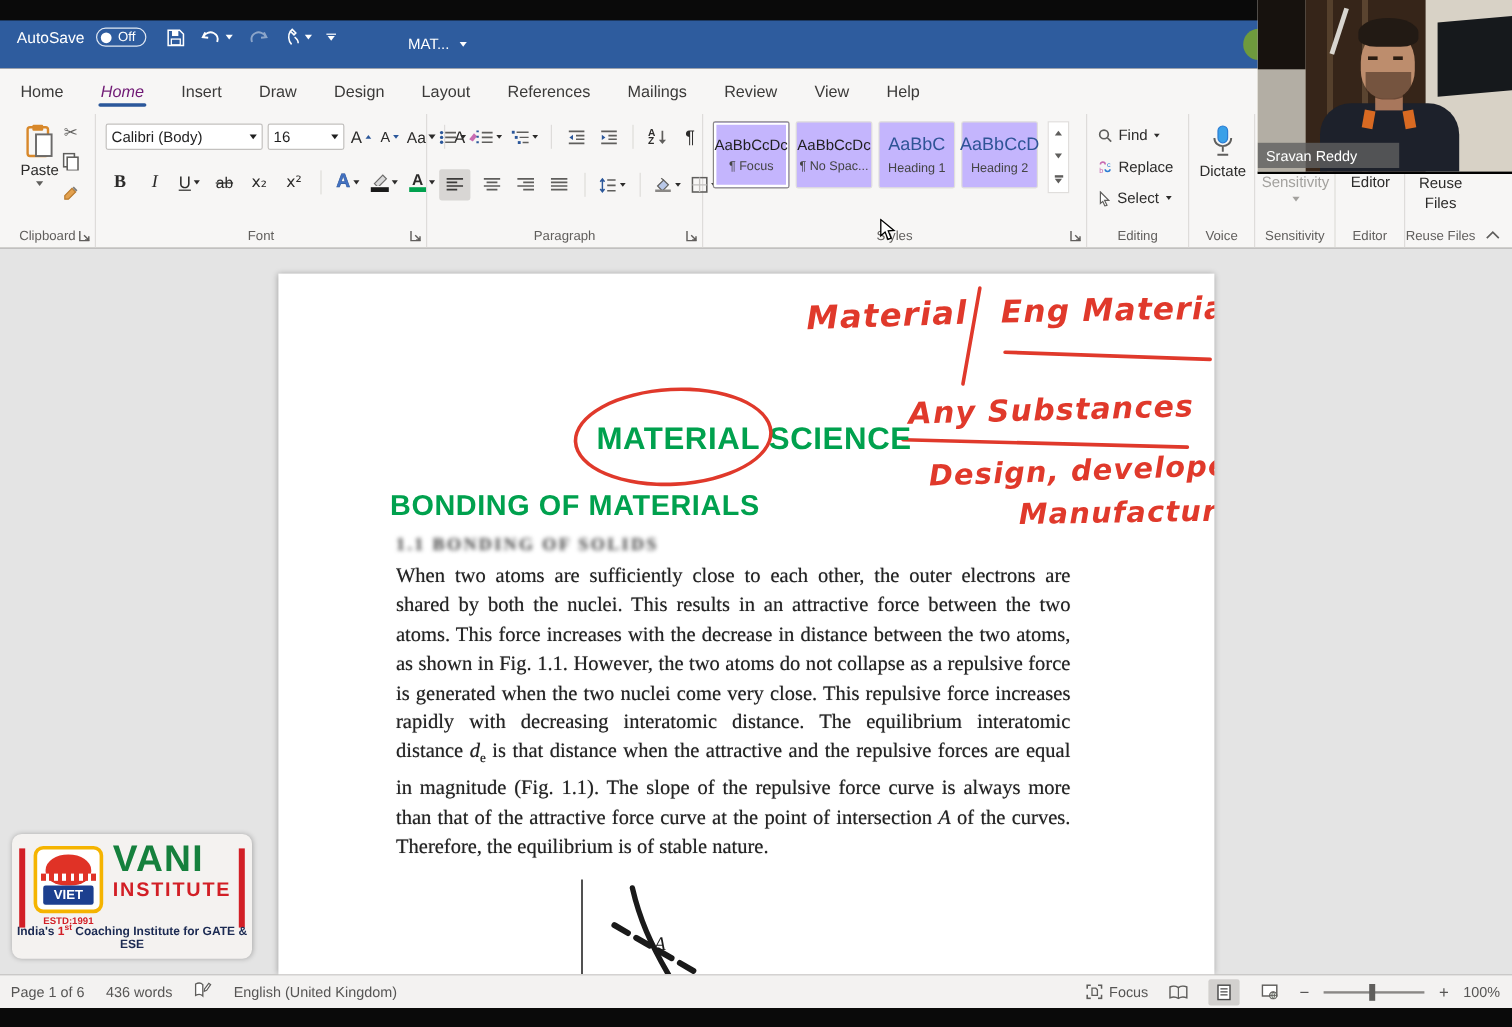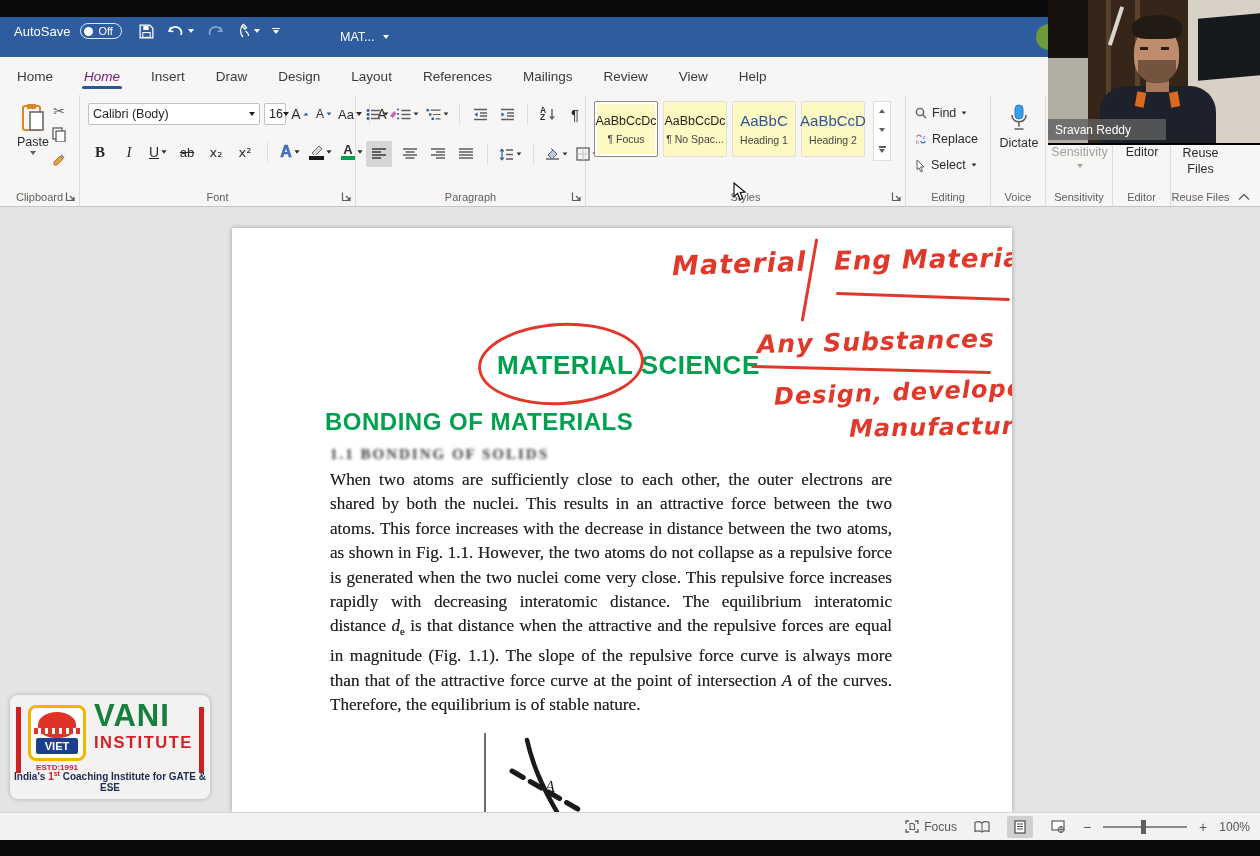--- a/index.html
+++ b/index.html
@@ -56,21 +56,21 @@
          align-items:center;font-size:12.5px;color:#1f1f1f;padding:0 4px;justify-content:space-between;box-sizing:border-box;}
   .row{position:absolute;display:flex;align-items:center;}
   .ddj{font-family:"DejaVu Sans","Liberation Sans",sans-serif;}
 
   
   .paste-big{position:absolute;left:10px;top:8px;width:46px;height:72px;display:flex;flex-direction:column;
              align-items:center;font-size:12.5px;color:#2c2b2a;gap:2px;}
   .clip-col{position:absolute;left:52px;top:8px;display:flex;flex-direction:column;gap:8px;align-items:center;}
 
   
-  .stcard{width:64px;height:56px;background:#fef9c3;border:1px solid #e0dedc;border-radius:2px;
+  .stcard{width:64px;height:56px;background:#c4b5fd;border:1px solid #e0dedc;border-radius:2px;
           display:flex;flex-direction:column;align-items:center;justify-content:center;gap:5px;box-sizing:border-box;}
   .stcard.sel{border:1.5px solid #8a8886;box-shadow:0 0 0 2px #fff inset;}
   .stprev{font-size:12.5px;color:#1f1f1f;white-space:nowrap;}
   .stprev.h{color:#2f5496;font-size:15px;}
   .stname{font-size:10.5px;color:#444;white-space:nowrap;}
   .gal-arrows{position:absolute;right:14px;top:6px;width:16px;height:58px;border:1px solid #e0dedc;background:#fff;
               display:flex;flex-direction:column;align-items:center;justify-content:space-around;color:#5f5e5c;}
 
   
   .ed-row{display:flex;align-items:center;gap:5px;font-size:12.5px;color:#2c2b2a;height:24px;}
@@ -238,25 +238,25 @@
       </div>
       <div class="rlabel">Clipboard</div>
       <svg class="dlg" viewBox="0 0 11 11">
           <path d="M1.5 1.5 v8 h8" fill="none" stroke="currentColor" stroke-width="1.2"></path>
           <path d="M5 5 l4 4 M9 5.8 V9 H5.8" fill="none" stroke="currentColor" stroke-width="1.2"></path>
         </svg>
     </div>
 
     <div class="rgroup" style="left:80px;width:276px;">
       <div class="row" style="left:8px;top:8px;gap:4px;">
-        <div class="combo" style="width:172px;">
+        <div class="combo" style="width:131px;">
           <span>Calibri (Body)</span>
             <span class="cv"></span>
         </div>
-        <div class="combo" style="width:22px;">
+        <div class="combo" style="width:64px;">
           <span>16</span>
             <span class="cv"></span>
         </div>
         <span class="ib">
             <span style="font-size:14px;">A</span>
             <span class="cu" style="transform:scale(.8);color:#2b579a;"></span>
           </span>
         <span class="ib">
             <span style="font-size:12px;">A</span>
             <span class="cv" style="transform:scale(.8);color:#2b579a;"></span>
@@ -557,20 +557,31 @@
       <svg class="abs" style="left:188px;top:496px;" width="300" height="88" viewBox="0 0 300 88">
         <path d="M65 9 V88" stroke="#4a4a4a" stroke-width="1.6"></path>
         <path d="M107 16 C113 42 122 62 137 88" fill="none" stroke="#1a1a1a" stroke-width="4.5" stroke-linecap="round"></path>
         <path d="M92 47 L163 88" fill="none" stroke="#1a1a1a" stroke-width="5" stroke-dasharray="13 8" stroke-linecap="round"></path>
         <text x="125" y="68" font-family="Liberation Serif, serif" font-style="italic" font-size="16" fill="#1a1a1a">A</text>
       </svg>
     </div>
   </div>
 
   <div class="abs statusbar">
+    <div class="sb-left">
+      <span>Page 1 of 6</span>
+      <span>436 words</span>
+      <span>
+        <svg width="15" height="14" viewBox="0 0 15 14">
+            <path d="M1 2 C3 1 5.5 1 7 2.5 V12 C5.5 10.5 3 10.5 1 11.5z" fill="#fff" stroke="#5f5e5c" stroke-width="1.1"></path>
+            <path d="M8.5 6 L12 1.5 l1.5 1 -3.3 4.8 -2 .8z" fill="#fff" stroke="#5f5e5c" stroke-width="1"></path>
+          </svg>
+      </span>
+      <span>English (United Kingdom)</span>
+    </div>
     <div class="sb-right">
       <span class="sb-item">
         <svg width="14" height="13" viewBox="0 0 14 13">
             <path d="M1 4 V1 h3 M10 1 h3 v3 M13 9 v3 h-3 M4 12 H1 V9" fill="none" stroke="#5f5e5c" stroke-width="1.3"></path>
             <path d="M5 3.5 h3.2 l1.3 1.3 V9.5 H5z" fill="none" stroke="#5f5e5c" stroke-width="1.1"></path>
           </svg>
         <span>Focus</span>
       </span>
       <span class="viewbtn">
         <svg width="16" height="12" viewBox="0 0 16 12">

